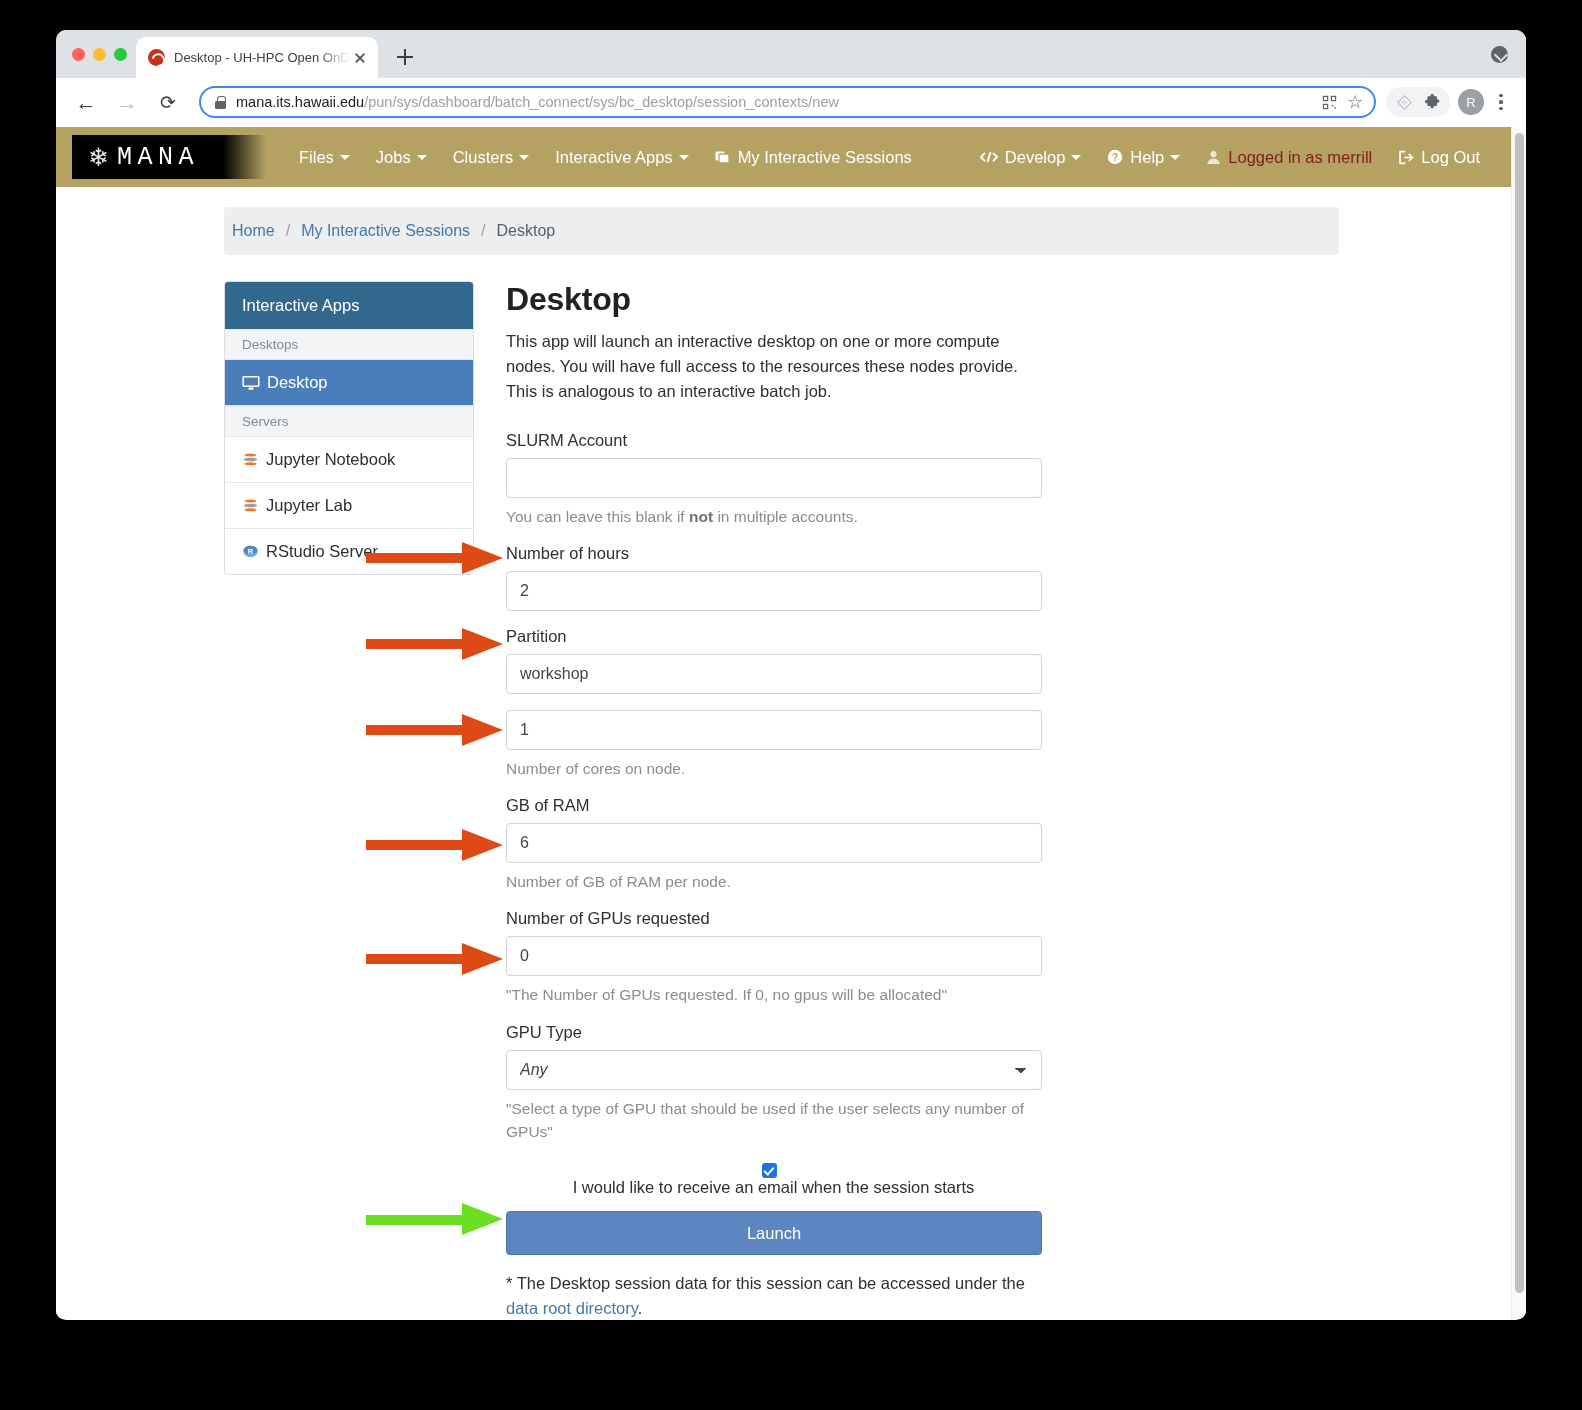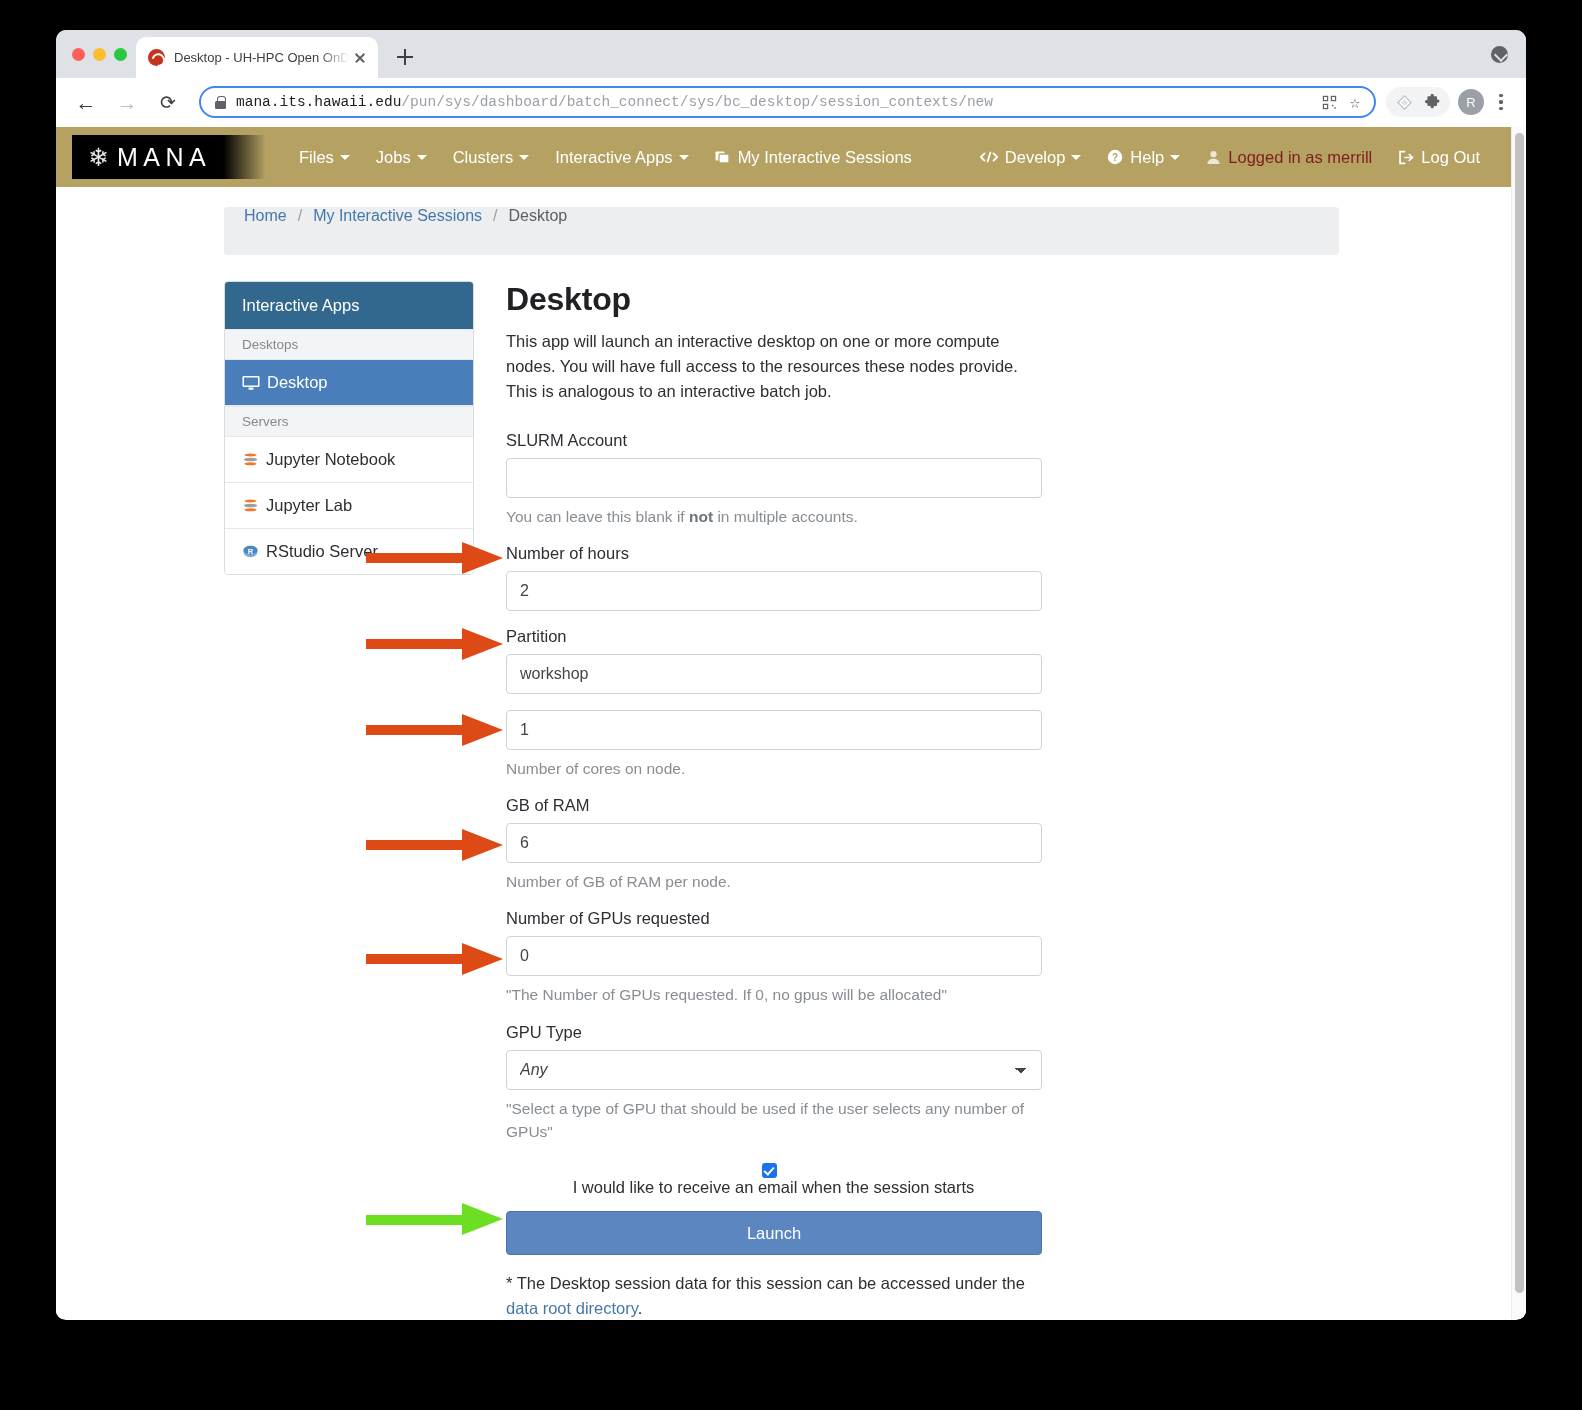--- a/index.html
+++ b/index.html
@@ -134,21 +134,20 @@
   #omnibox {
     flex: 1 1 auto;
     height: 32px;
     border: 2px solid #4285f4;
     border-radius: 16px;
     display: flex; align-items: center;
     padding: 0 6px 0 14px;
     margin-left: 6px;
     background: #fff;
     min-width: 0;
-    font-family: Liberation Mono, monospace;
   }
   .lock-icon {
     flex: 0 0 11px;
     width: 11px; height: 13px;
     position: relative;
     margin-right: 10px;
   }
   .lock-icon::before {
     content:""; position:absolute; left:0; top:5px;
     width:11px; height:8px; background:#5f6368; border-radius:1.5px;
@@ -246,21 +245,21 @@
     flex: 0 0 auto;
     margin-right: 20px;
   }
   .snowflake {
     font-size: 25px; color: #e8e8e8; line-height: 1;
     margin-right: 8px;
   }
   .mana-word {
     font-size: 25px; color: #ffffff;
     letter-spacing: 5.5px;
-    font-family: Liberation Sans, sans-serif;
+    font-family: Liberation Mono, monospace;
   }
   .nav-item {
     color: #ffffff;
     font-size: 16.5px;
     padding: 0 13px;
     display: flex; align-items: center;
     height: 60px;
     cursor: pointer;
     flex: 0 0 auto;
   }
@@ -275,22 +274,22 @@
   .nav-item .ni-icon { margin-right: 7px; display:inline-flex; align-items:center; }
   .nav-spacer { flex: 1 1 auto; }
   .nav-item.muted { color: #7f1d1d; text-align: right; }
 
   
   #breadcrumb {
     margin: 20px 0 0 0;
     background: #eceef0;
     border-radius: 4px;
     height: 48px;
-    display: flex; 
-    padding: 0 20px;
+    display: flex; align-items: center;
+    padding: 0 8px;
     font-size: 16px;
     margin-left: 168px;
     margin-right: 172px;
   }
   #breadcrumb a { color: #4578a8; text-decoration: none; cursor: pointer; }
   #breadcrumb .sep { color: #9aa0a6; margin: 0 11px; }
   #breadcrumb .current { color: #585f66; }
 
   
   #content {

